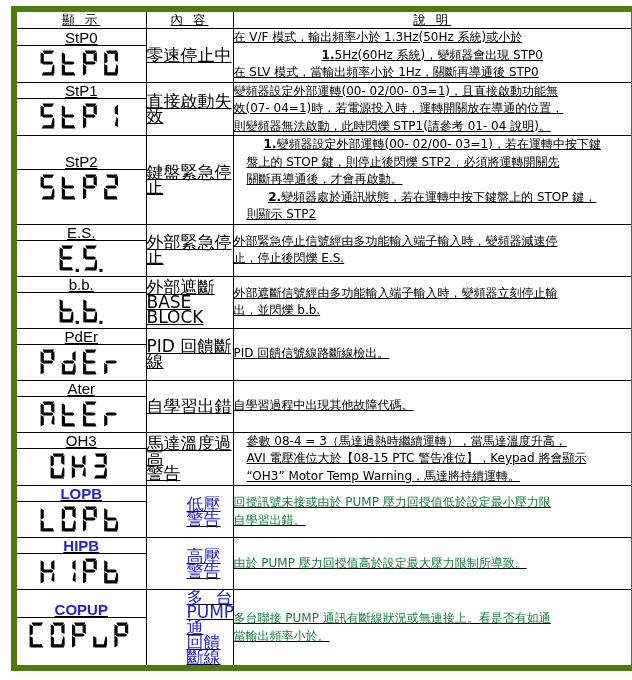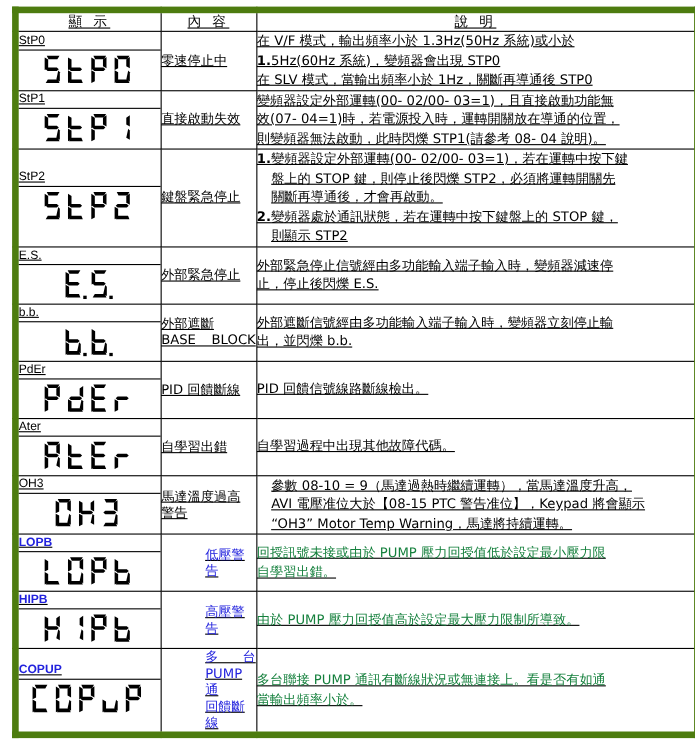--- a/index.html
+++ b/index.html
@@ -55,62 +55,63 @@
   
   .disp-cell {
     padding: 0;
   }
   .disp-inner {
     display: flex;
     flex-direction: column;
     height: 100%;
   }
   .code-label {
-    text-align: left;
-    font-size: 11px;
+    text-align: center;
+    font-size: 15px;
     font-family: "Liberation Sans", "DejaVu Sans", sans-serif;
     line-height: 15px;
     height: 15px;
     border-bottom: 1px solid #000;
     color: #000;
     white-space: nowrap;
   }
   .code-label.blue { color: #2222dd; font-weight: bold; }
   .seg-wrap {
     flex: 1 1 auto;
     display: flex;
     align-items: center;
     justify-content: center;
     min-height: 30px;
     padding: 2px 0 3px 0;
   }
 
   
   .content-cell {
-    font-size: 12px;
+    font-size: 17px;
     line-height: 15px;
     color: #000;
     padding: 3px 5px 3px 6px;
     text-align: left;
   }
   .content-cell.blue { color: #2222dd; padding-left: 40px; }
 
   
   .desc-cell {
     font-size: 12px;
     line-height: 17.5px;
     color: #000;
     padding: 2px 6px 3px 7px;
     text-align: left;
   }
   .desc-cell.blue { color: #15803d; }
   .desc-cell p { margin: 0; }
   .desc-cell p.ind {
     padding-left: 13px;
     text-indent: -13px;
+    text-align: center;
   }
   .desc-cell p.ind2 {
     padding-left: 13px;
     text-indent: 0;
   }
   .num { font-weight: bold; }
 </style>
 </head>
 <body>
 
@@ -209,21 +210,21 @@
                 </svg>
               </div>
             </div>
           </td>
           <td class="content-cell">
             <div>直接啟動失效</div>
           </td>
           <td class="desc-cell">
             <p>變頻器設定外部運轉(00- 02/00- 03=1)，且直接啟動功能無</p>
             <p>效(07- 04=1)時，若電源投入時，運轉開關放在導通的位置，</p>
-            <p>則變頻器無法啟動，此時閃爍 STP1(請參考 08- 04 說明)。</p>
+            <p>則變頻器無法啟動，此時閃爍 STP1(請參考 01- 04 說明)。</p>
           </td>
         </tr>
         <tr>
           <td class="disp-cell">
             <div class="disp-inner">
               <div class="code-label">StP2</div>
               <div class="seg-wrap">
                 <svg width="84.8" height="28" viewBox="0 0 84.8 28">
                   <g transform="translate(0,0)">
                     <path d="M3.52,1.6 H15.08 l-1.92,3.2 H5.120000000000001 Z" fill="#000"></path>
@@ -450,21 +451,21 @@
                   </g>
                 </svg>
               </div>
             </div>
           </td>
           <td class="content-cell">
             <div>馬達溫度過高</div>
             <div>警告</div>
           </td>
           <td class="desc-cell">
-            <p class="ind2">參數 08-10 = 9（馬達過熱時繼續運轉），當馬達溫度升高，</p>
+            <p class="ind2">參數 08-4 = 3（馬達過熱時繼續運轉），當馬達溫度升高，</p>
             <p class="ind2">AVI 電壓准位大於【08-15 PTC 警告准位】，Keypad 將會顯示</p>
             <p class="ind2">“OH3”  Motor Temp Warning，馬達將持續運轉。</p>
           </td>
         </tr>
         <tr>
           <td class="disp-cell">
             <div class="disp-inner">
               <div class="code-label blue">LOPB</div>
               <div class="seg-wrap">
                 <svg width="84.8" height="28" viewBox="0 0 84.8 28">

